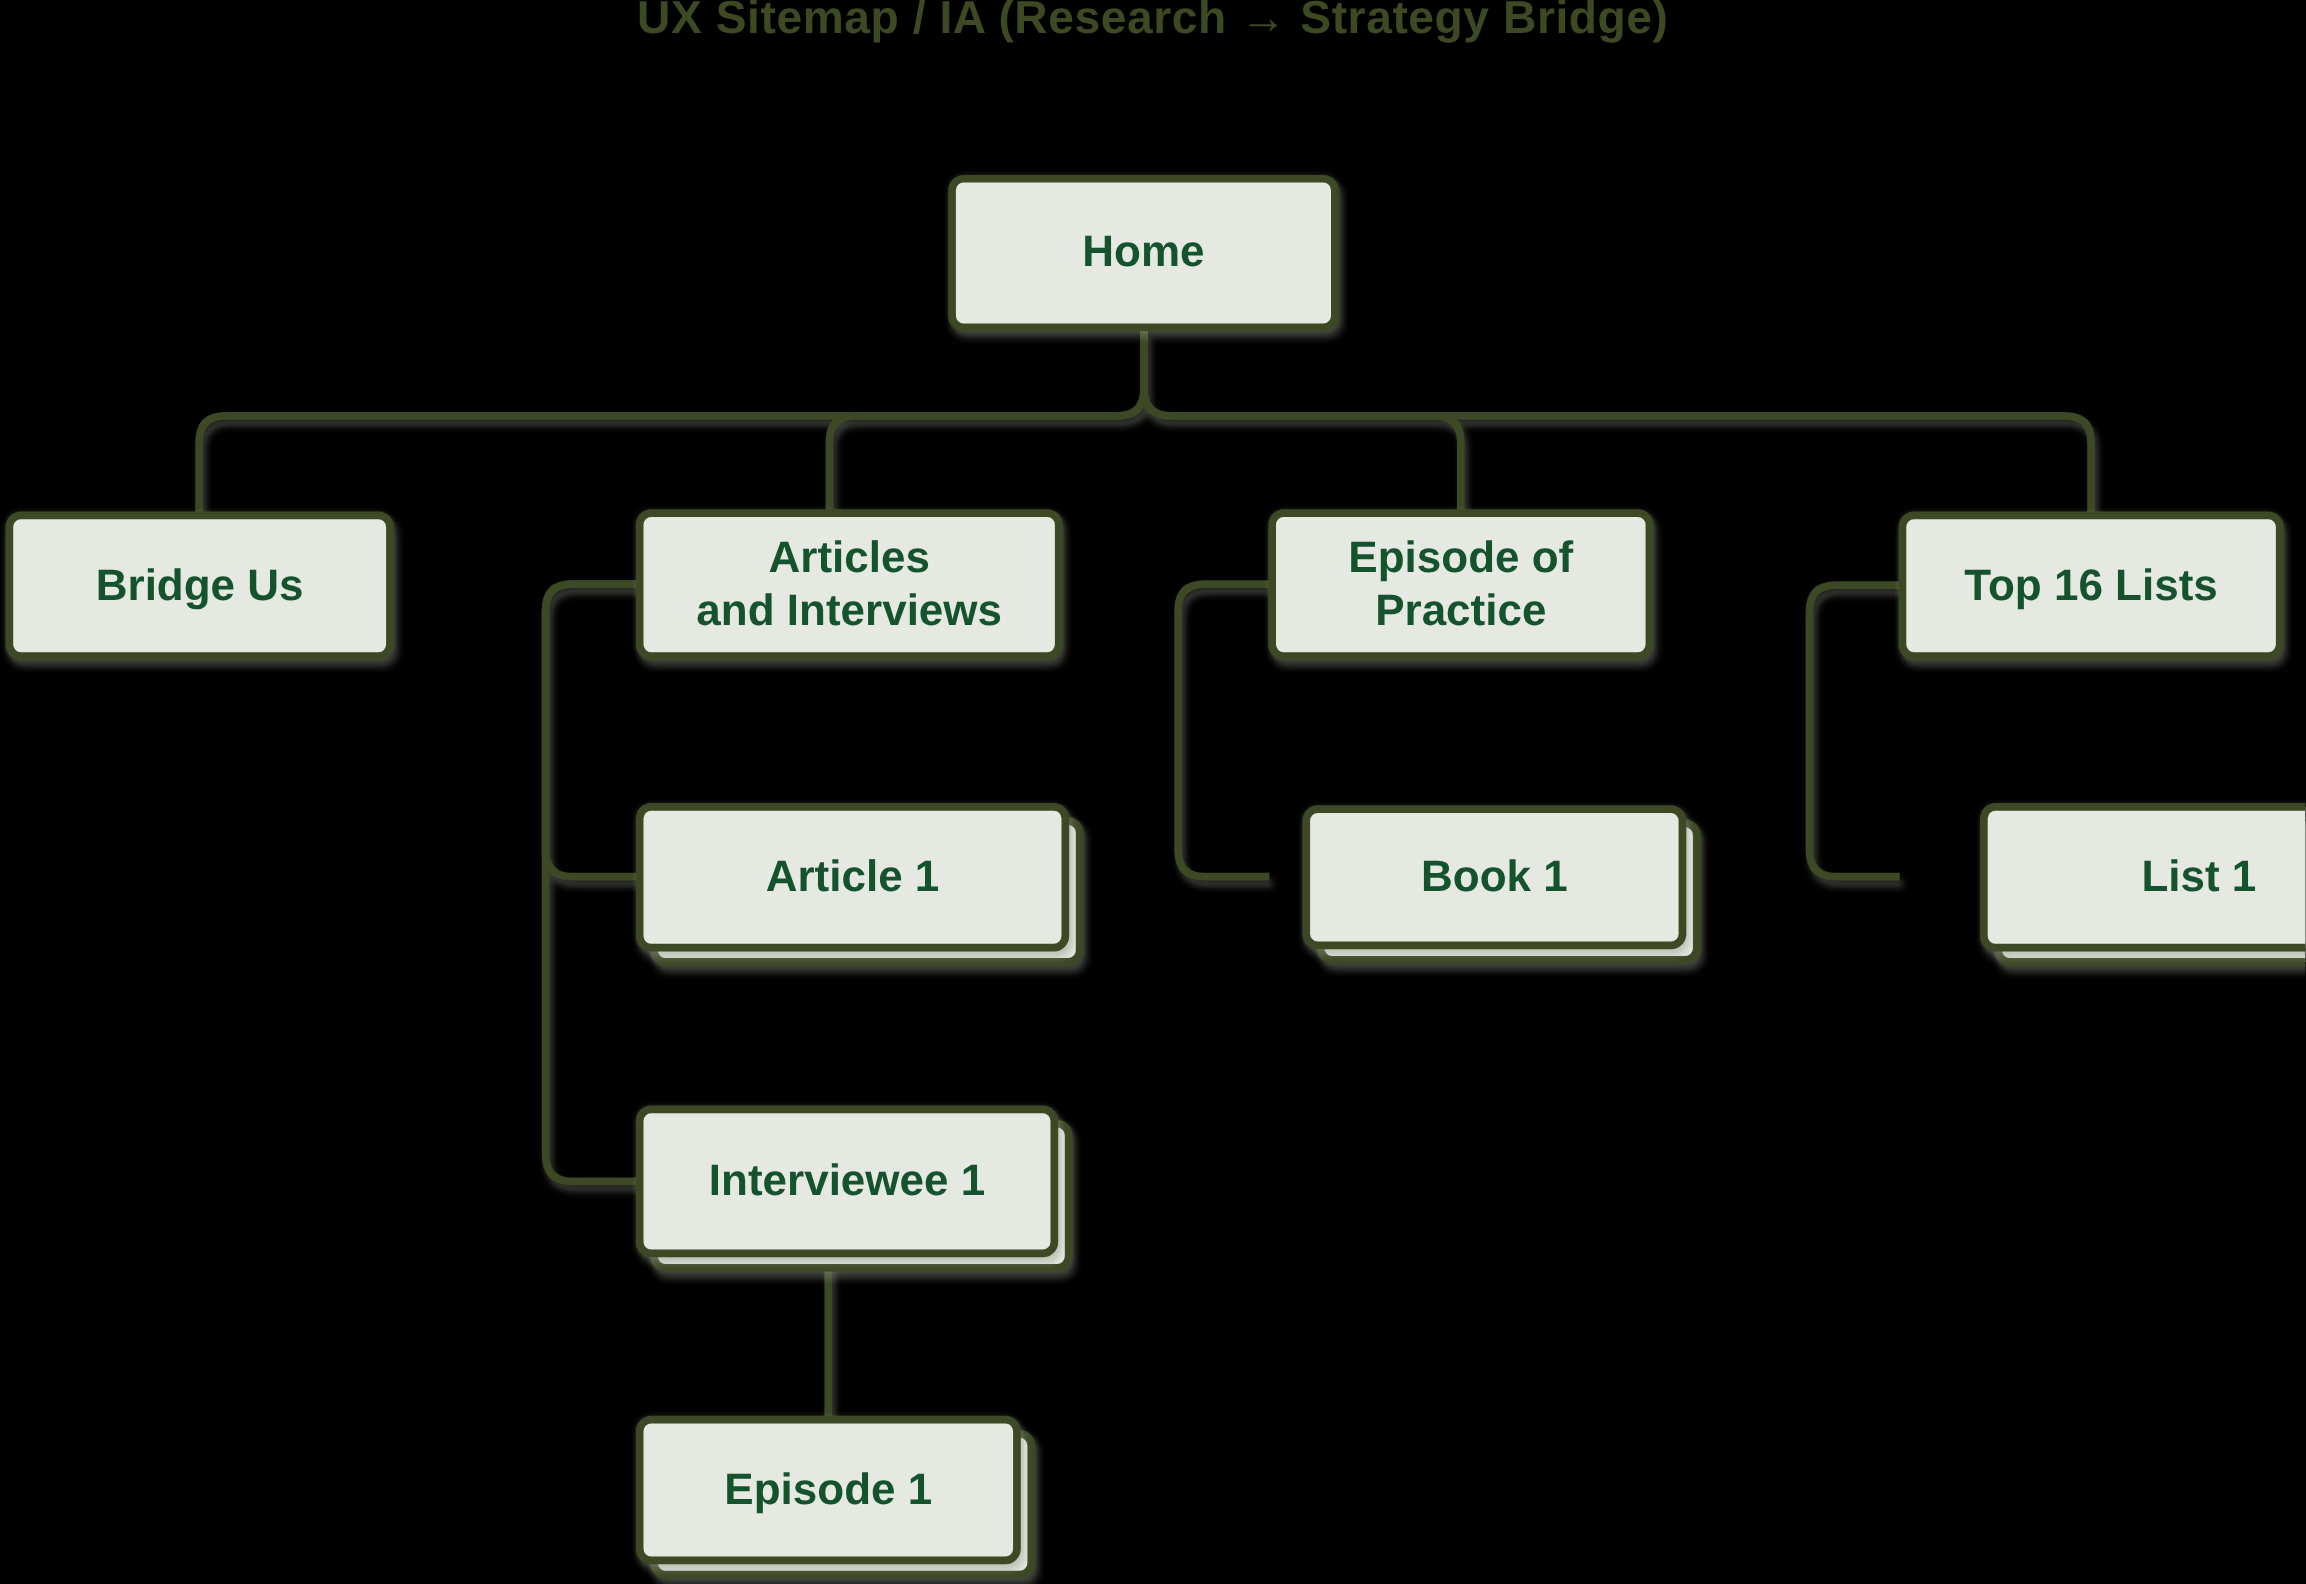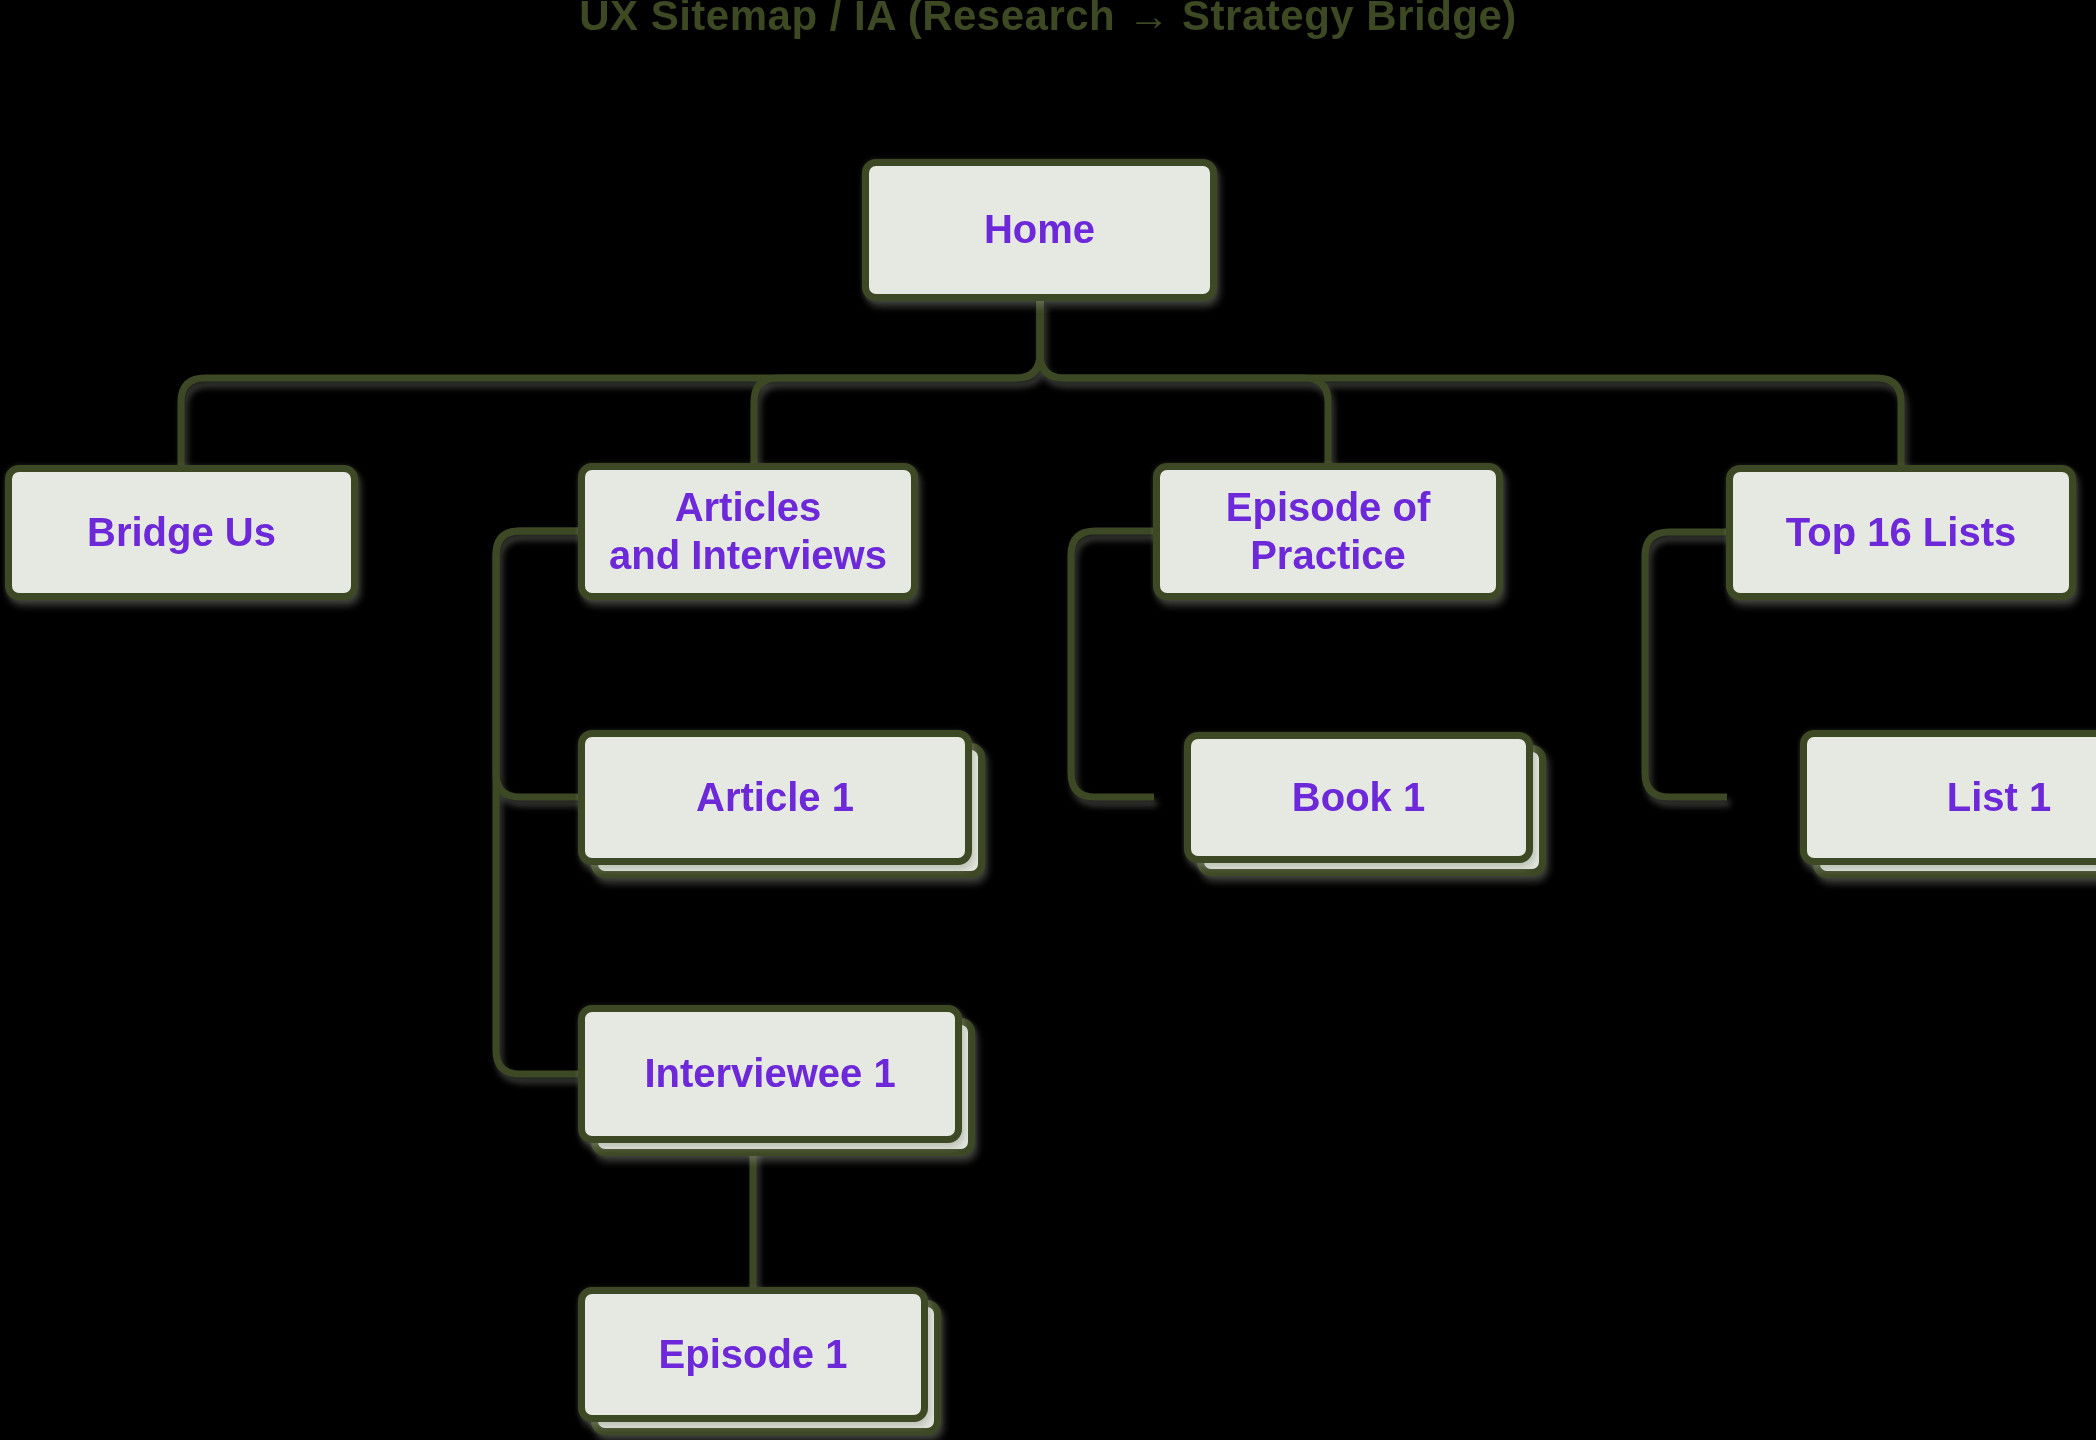--- a/index.html
+++ b/index.html
@@ -65,21 +65,21 @@
     border: 7px solid #3d4824;
     border-radius: 14px;
     box-sizing: border-box;
     display: flex;
     align-items: center;
     justify-content: center;
     text-align: center;
     font-size: 40px;
     font-weight: bold;
     line-height: 1.18;
-    color: #6d28d9;
+    color: #14532d;
     white-space: pre-line;
     box-shadow: 3px 6px 7px rgba(148, 153, 140, 0.38), 0 0 5px rgba(148, 153, 140, 0.22);
   }
 </style>
 </head>
 <body>
 
 <div class="stage">
   <div class="diagram-title">UX Sitemap / IA (Research → Strategy Bridge)</div>
   <svg class="edge-layer" id="edge-layer" viewBox="0 0 2096 1440">
@@ -93,21 +93,21 @@
       <path class="edge" d="M1727,532 L1669,532 Q1645,532 1645,556 L1645,773 Q1645,797 1669,797 L1727,797"></path>
       <path class="edge" d="M753,1144 L753,1288"></path>
     </svg>
   <div id="node-layer">
       <div class="node" style="left: 862px; top: 159px; width: 355px; height: 142px;">
         <div class="box"><span>Home</span></div>
       </div>
       <div class="node" style="left: 5px; top: 465px; width: 353px; height: 135px;">
         <div class="box"><span>Bridge Us</span></div>
       </div>
-      <div class="node" style="left: 578px; top: 463px; width: 340px; height: 137px;">
+      <div class="node" style="left: 578px; top: 463px; width: 388px; height: 137px;">
         <div class="box"><span>Articles
 and Interviews</span></div>
       </div>
       <div class="node" style="left: 1153px; top: 463px; width: 350px; height: 137px;">
         <div class="box"><span>Episode of
 Practice</span></div>
       </div>
       <div class="node" style="left: 1726px; top: 465px; width: 350px; height: 135px;">
         <div class="box"><span>Top 16 Lists</span></div>
       </div>

